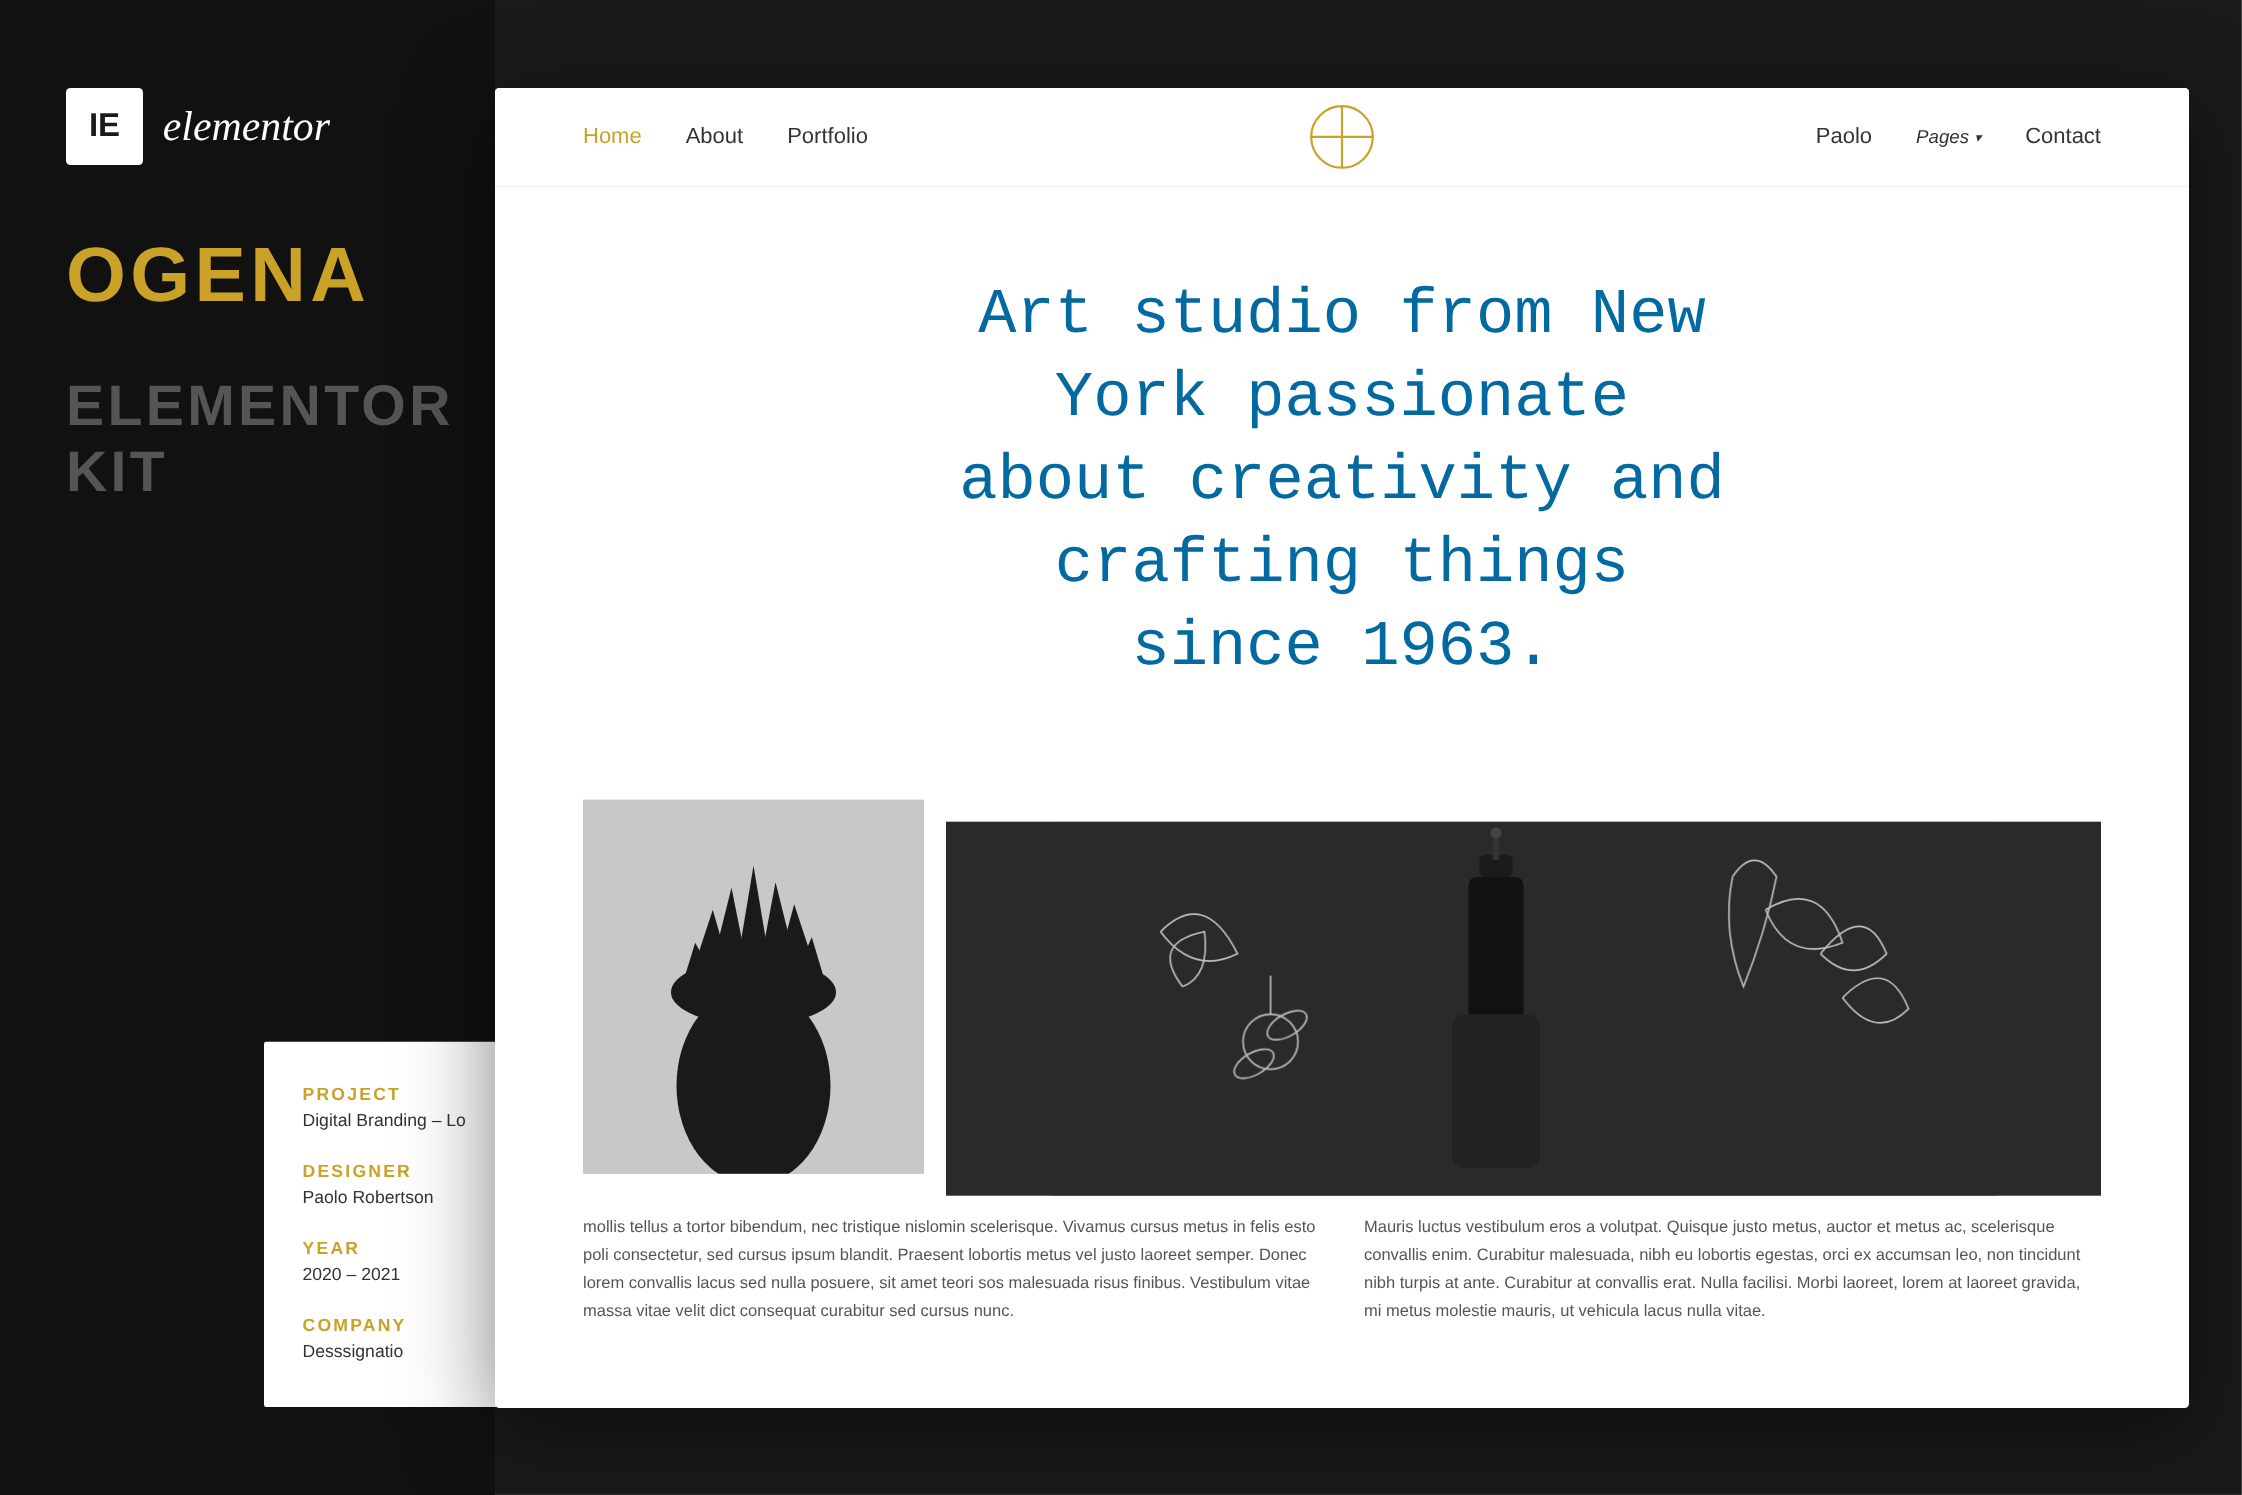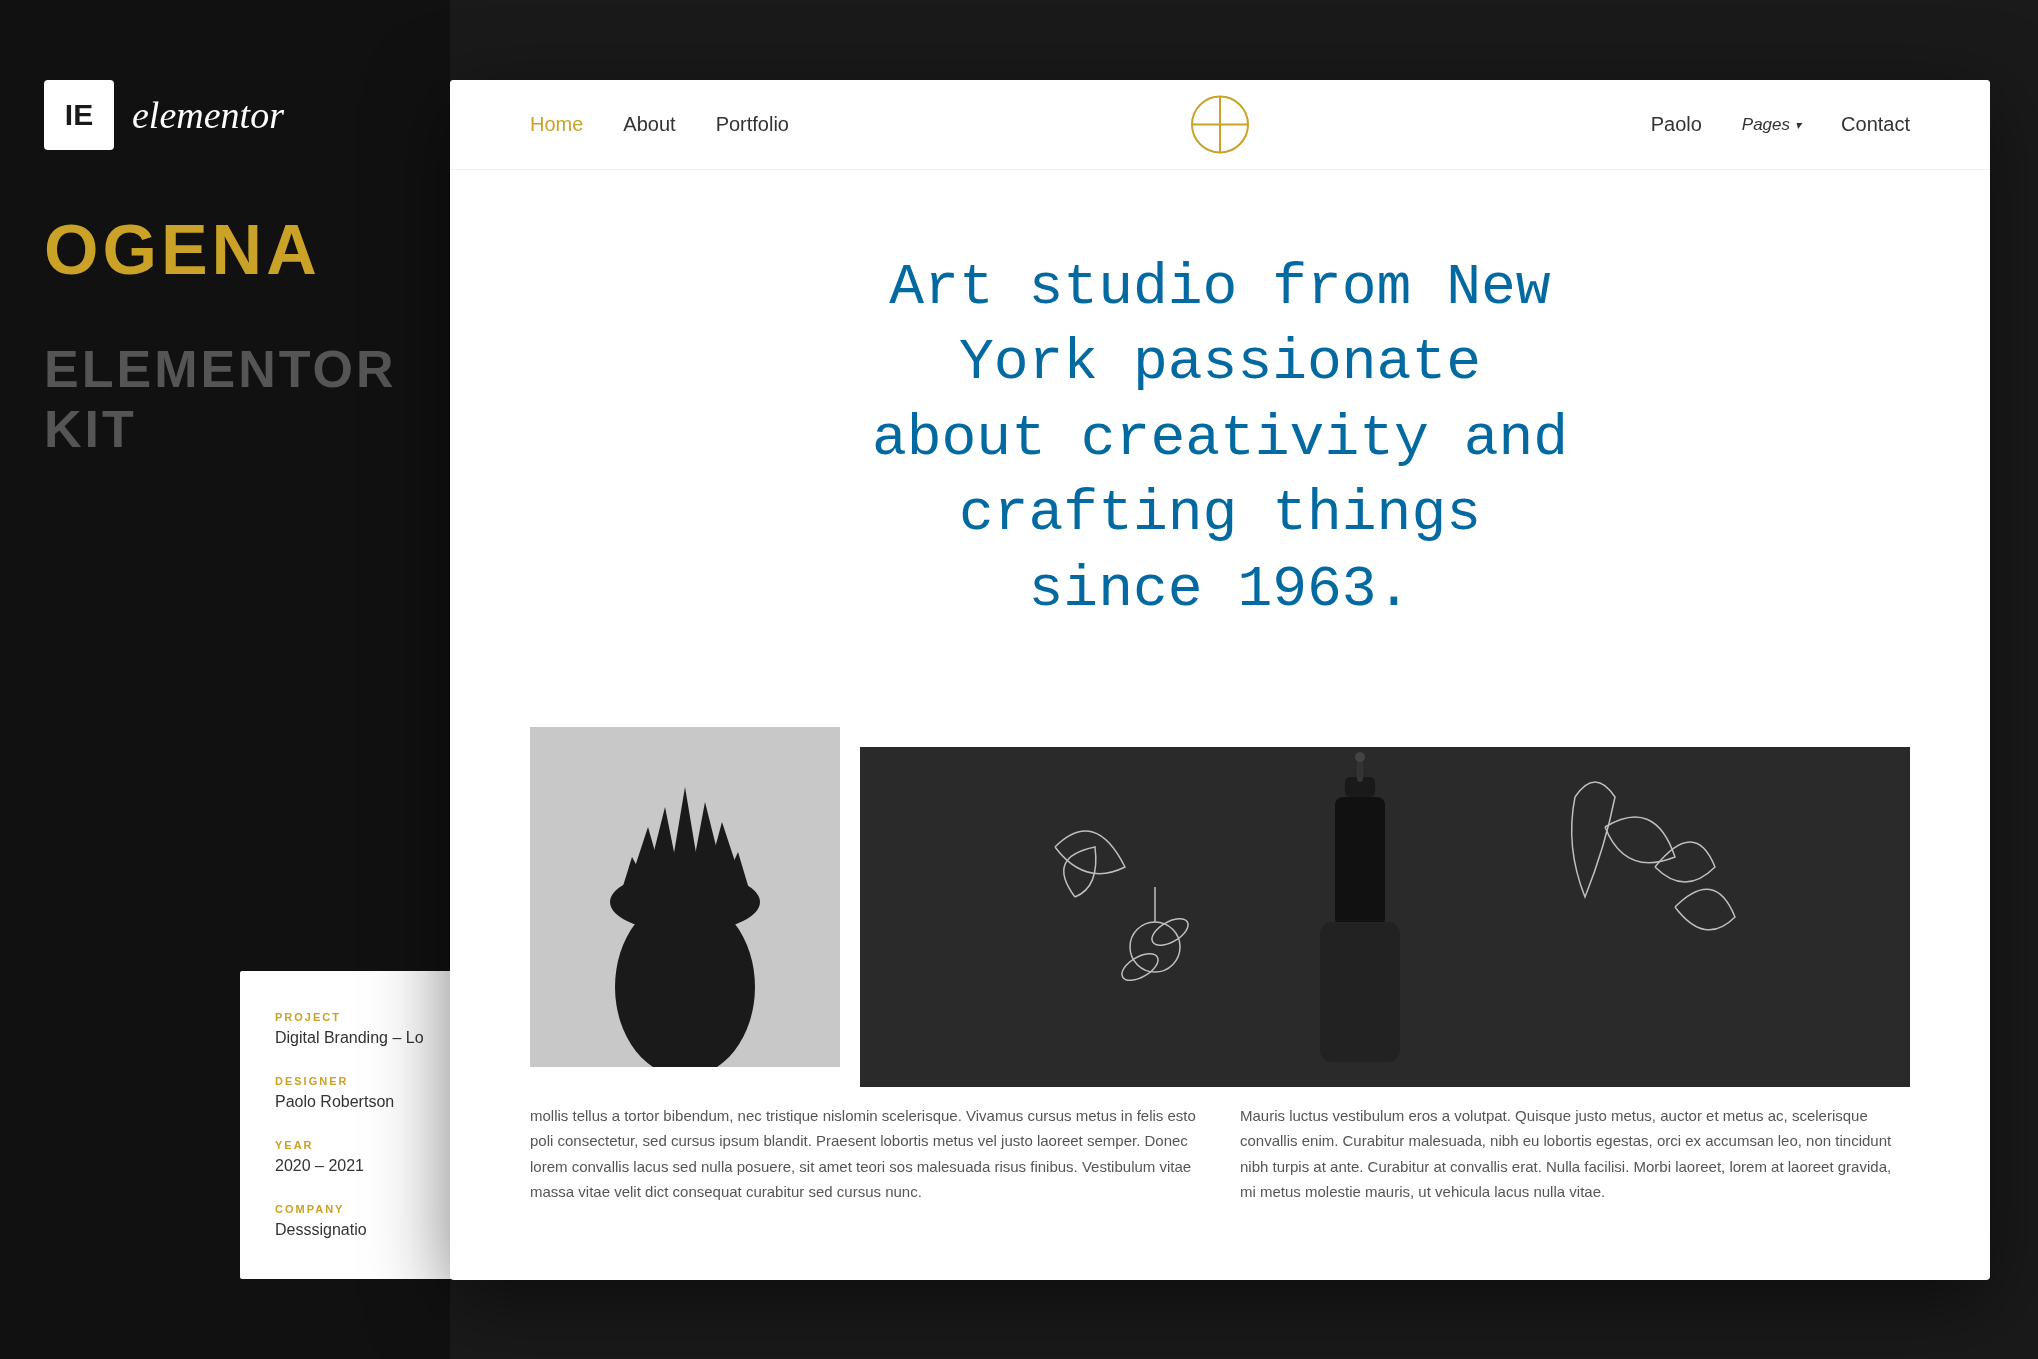--- a/index.html
+++ b/index.html
@@ -12,21 +12,21 @@
       position: relative;
     }
 
     
     .left-panel {
       position: absolute;
       left: 0; top: 0;
       width: 450px;
       height: 1359px;
       background: #111111;
-      padding: 80px 44px;
+      padding: 80px 60px;
     }
 
     .elementor-logo {
       display: flex;
       align-items: center;
       gap: 18px;
       margin-bottom: 60px;
     }
     .elementor-icon {
       width: 70px;
@@ -72,21 +72,21 @@
     .small-card {
       position: absolute;
       left: 240px;
       bottom: 80px;
       width: 260px;
       background: white;
       padding: 40px 35px;
       border-radius: 2px;
     }
     .card-field-label {
-      font-size: 11px;
+      font-size: 16px;
       letter-spacing: 2px;
       color: #c9a227;
       text-transform: uppercase;
       margin-bottom: 6px;
       font-weight: 600;
     }
     .card-field-value {
       font-size: 16px;
       color: #333;
       margin-bottom: 28px;

